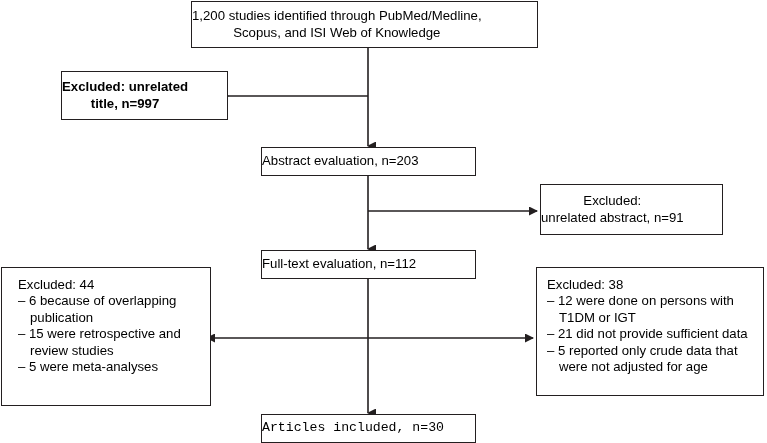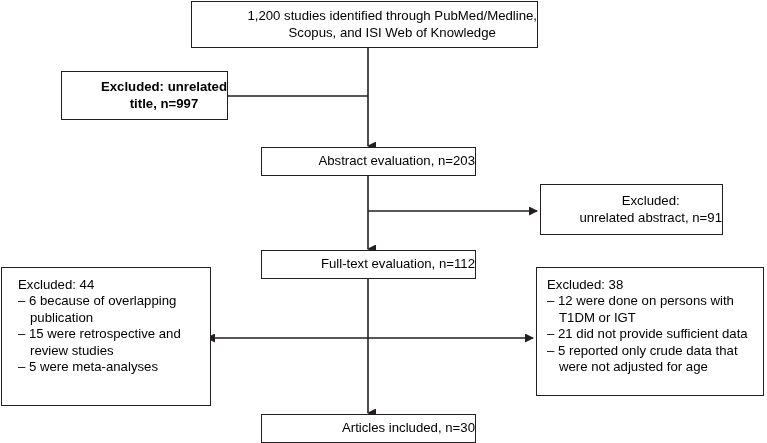--- a/index.html
+++ b/index.html
@@ -32,21 +32,21 @@
     border: 1.4px solid #231f20;
     background: #ffffff;
     font-size: 13.2px;
     line-height: 16.4px;
     color: #000000;
     z-index: 2;
   }
   .node.centered {
     display: flex;
     align-items: center;
-    justify-content: flex-end;
+    justify-content: flex-start;
     text-align: center;
   }
   .node.listbox {
     padding: 9px 8px 8px 10px;
     text-align: left;
   }
   .node .line {
     display: block;
     white-space: pre;
   }
@@ -57,21 +57,21 @@
     text-indent: -12px;
   }
   
   #node-identified { left: 191px; top: 1px;   width: 347px; height: 47px; }
   #node-excl-title { left: 61px;  top: 71px;  width: 167px; height: 49px; font-weight: bold; }
   #node-abstract   { left: 261px; top: 147px; width: 215px; height: 29px; }
   #node-excl-abs   { left: 540px; top: 184px; width: 183px; height: 51px; }
   #node-fulltext   { left: 261px; top: 250px; width: 215px; height: 29px; }
   #node-excl-left  { left: 1px;   top: 267px; width: 210px; height: 139px; padding-left: 16px; }
   #node-excl-right { left: 536px; top: 267px; width: 228px; height: 129px; }
-  #node-included   { left: 261px; top: 414px; width: 215px; height: 29px; }
+  #node-included   { left: 261px; top: 414px; width: 215px; height: 29px; font-family: Liberation Mono, monospace; }
 </style>
 </head>
 <body>
 
 <div id="flow-root">
 
   <svg id="flow-svg" viewBox="0 0 767 443" xmlns="http://www.w3.org/2000/svg">
     <defs>
       <marker id="arrow-down" markerWidth="9" markerHeight="9" refX="4.5" refY="8" orient="auto" markerUnits="userSpaceOnUse">
         <path d="M0,0 L9,0 L4.5,9 Z" fill="#231f20"></path>

